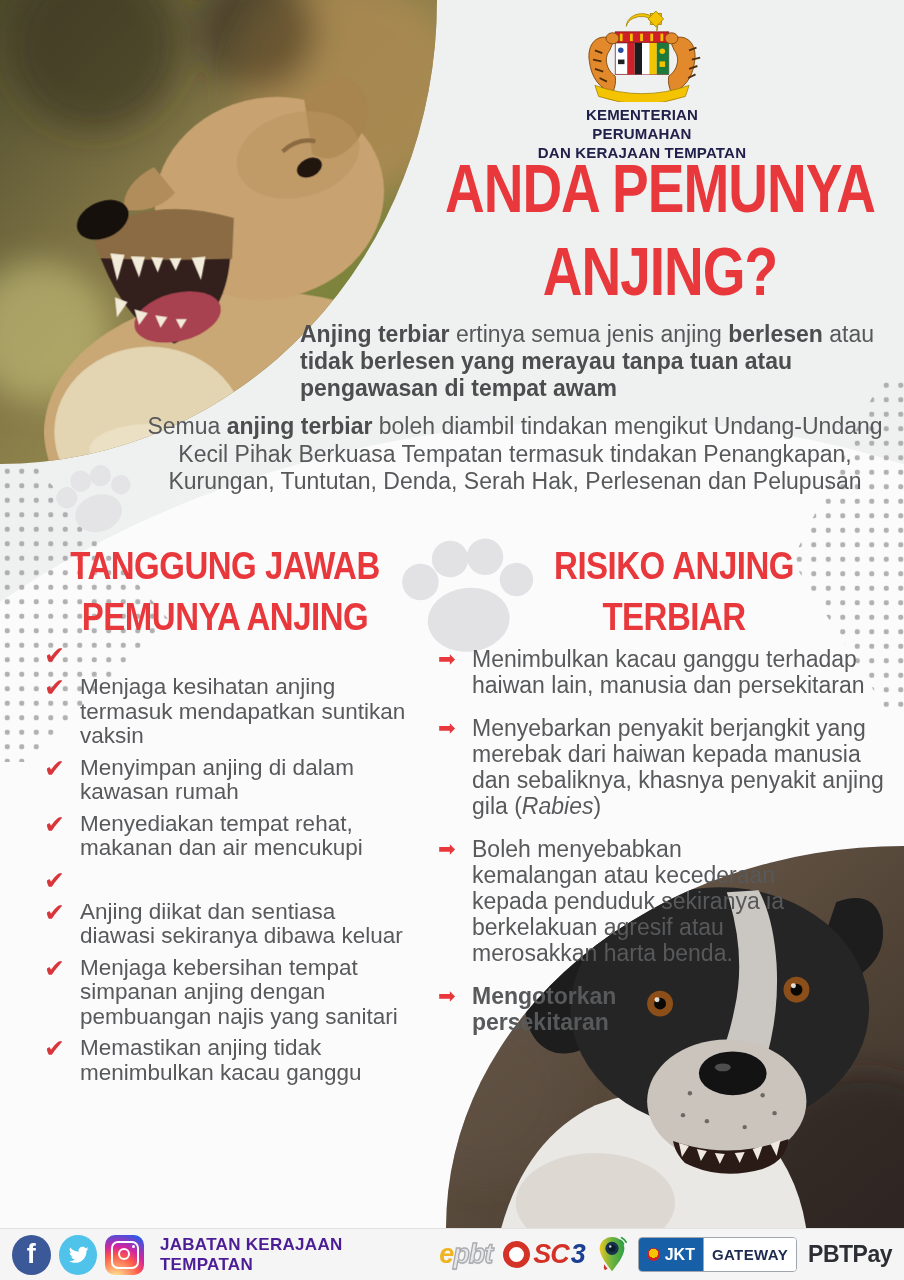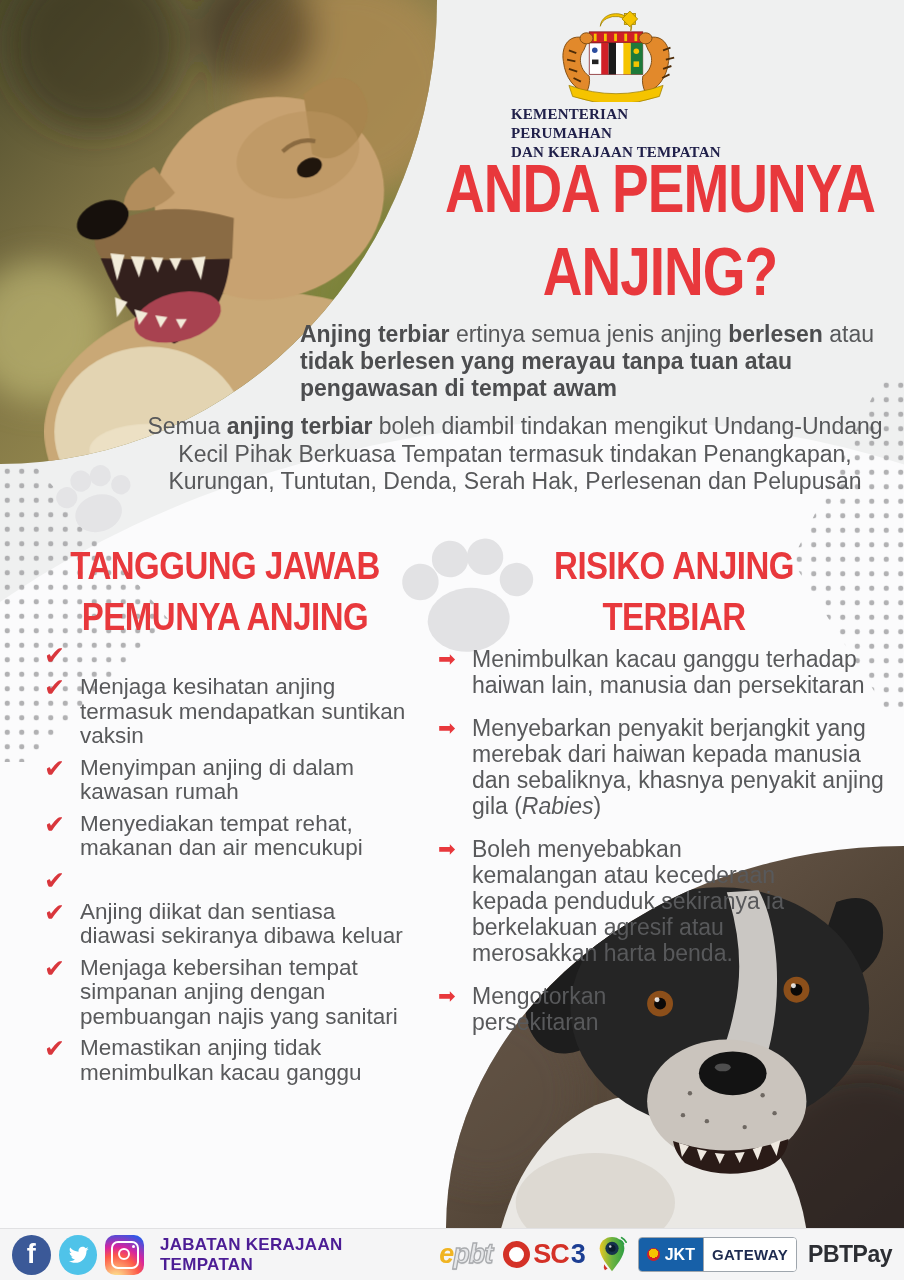--- a/index.html
+++ b/index.html
@@ -24,21 +24,21 @@
   .paw svg { display:block; width:100%; height:auto; }
   .paw-small { left:50px; top:455px; width:88px; transform:rotate(-18deg); }
   .paw-big   { left:390px; top:518px; width:152px; transform:rotate(-6deg); }
   
   .photo-top { position:absolute; left:0; top:0; width:437px; height:464px;
                border-bottom-right-radius:100% 100%; overflow:hidden; z-index:2; }
   .photo-bottom { position:absolute; right:0; top:846px; width:458px; height:382px;
                border-top-left-radius:100% 100%; overflow:hidden; z-index:2; }
   .photo-top svg, .photo-bottom svg { display:block; width:100%; height:100%; }
   
-  .crest-wrap { position:absolute; left:511px; top:6px; width:210px; text-align:left; z-index:3;font-family:Liberation Serif, serif; }
+  .crest-wrap { position:absolute; left:537px; top:6px; width:210px; text-align:center; z-index:3; }
   .crest-wrap svg { display:block; margin:0 auto 3px auto; }
   .ministry { font-size:15px; font-weight:bold; color:#20204a; line-height:19px; letter-spacing:.2px; }
   
   .title { position:absolute; left:420px; top:146px; width:480px; margin:0; z-index:3;
            color:#e8383c; font-weight:bold; font-size:55px; line-height:66px; letter-spacing:-1px;
            text-align:center; transform:scaleY(1.26); transform-origin:top center; }
   .title .t-line { display:block; }
   
   .intro1 { position:absolute; left:300px; top:321px; width:596px; margin:0; z-index:3;
             font-size:23px; line-height:27px; color:#57585a; }
@@ -60,42 +60,42 @@
   .left-list li  { margin-bottom:7px; }
   .right-list li { margin-bottom:17px; }
   .check { flex:0 0 36px; font-size:25px; line-height:25px; color:#d9363c;
            font-family:"DejaVu Sans",sans-serif; }
   .arrow { flex:0 0 34px; font-size:21px; line-height:26px; color:#e8383c;
            font-family:"DejaVu Sans",sans-serif; }
   .itxt  { color:#58595b; }
   .left-list .itxt  { font-size:22.5px; line-height:24.5px; max-width:332px; }
   .right-list .itxt { font-size:23px;  line-height:26px;  max-width:432px; }
   .right-list li:nth-child(3) .itxt { max-width:338px; }
-  .right-list li:nth-child(4) .itxt { max-width:180px; }
+  .right-list li:nth-child(4) .itxt { max-width:180px;font-weight:bold; }
   
   .footer { position:absolute; left:0; bottom:0; width:904px; height:52px; z-index:5;
             background:#f5f5f6; border-top:1px solid #e1e1e3; box-sizing:border-box;
             display:flex; align-items:center; padding:0 12px; gap:8px; }
   .sicon { width:40px; height:40px; display:flex; align-items:center; justify-content:center; }
   .fb { border-radius:50%; background:#3b5998; color:#fff; font-weight:bold; font-size:27px; }
   .tw { border-radius:50%; background:#4fc3e9; }
   .ig { border-radius:10px;
         background:radial-gradient(circle at 28% 110%, #fdf497 0%, #fd5949 45%, #d6249f 62%, #285AEB 92%); }
   .ig-glyph { width:24px; height:24px; border:2.6px solid #fff; border-radius:7px; position:relative; }
   .ig-glyph::before { content:""; position:absolute; left:5px; top:5px; width:8px; height:8px;
         border:2.4px solid #fff; border-radius:50%; }
   .ig-glyph::after  { content:""; position:absolute; right:2px; top:2px; width:3px; height:3px;
         background:#fff; border-radius:50%; }
   .dept { margin-left:8px; margin-right:auto; font-size:17px; font-weight:bold;
           color:#4c1d95; letter-spacing:.3px; }
   .logos { display:flex; align-items:center; gap:11px; }
   .epbt { font-style:italic; font-weight:bold; font-size:27px; letter-spacing:-1px; }
   .epbt .e   { color:#f0b422; }
   .epbt .pbt { color:#e6e7e9; -webkit-text-stroke:1.3px #a9abae; text-shadow:0 1px 1px #c3c5c8; }
-  .osc3 { display:flex; align-items:center; gap:2px; font-weight:bold; font-size:27px; }
+  .osc3 { display:flex; align-items:center; gap:2px; font-style:italic; font-weight:bold; font-size:27px; }
   .osc-ring { width:15px; height:15px; border:6.5px solid #d43127; border-radius:50%;
               background:#fff; margin-right:1px; }
   .osc-sc { color:#d43127; letter-spacing:-1px; }
   .osc-3  { color:#1c3e93; }
   .pinlogo svg { display:block; }
   .jkt-badge { display:flex; align-items:stretch; height:33px; border:1.5px solid #9fa6ad;
                border-radius:4px; overflow:hidden; background:#fff; }
   .jkt-left { background:#1760a8; color:#fff; display:flex; align-items:center; gap:5px;
               padding:16px 8px; font-weight:bold; font-size:16px; }
   .jkt-crest { width:13px; height:13px; border-radius:50%;

